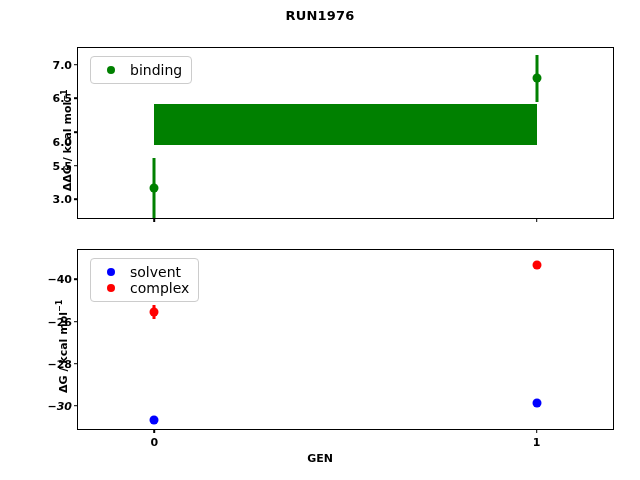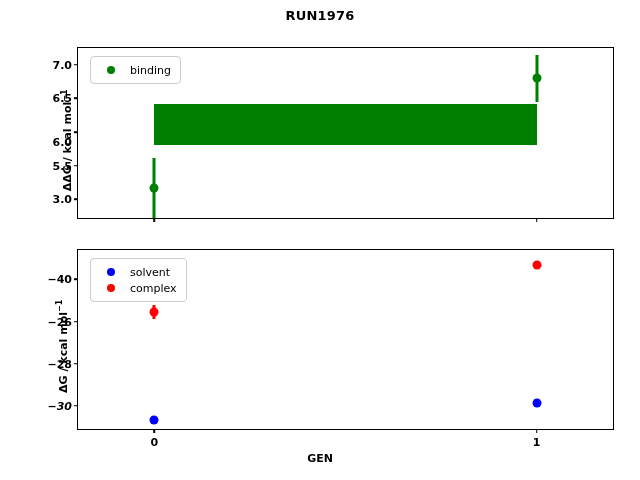--- a/index.html
+++ b/index.html
@@ -42,21 +42,21 @@
   
   .legend{position:absolute;background:#fff;border:1px solid #cccccc;border-radius:4px;
           padding:5px 9px 5px 7px;font-size:11px;color:#000;box-shadow:0 0 0 0 #fff;}
   #legend-top{left:12px;top:8px;}
   #legend-bottom{left:12px;top:8px;}
   .legend-row{display:flex;align-items:center;height:16px;white-space:nowrap;}
   .legend-sym{width:26px;display:flex;align-items:center;justify-content:center;
               margin-right:6px;flex:none;}
   .lg-dot{width:8px;height:8px;border-radius:50%;display:block;}
   .lg-dash{width:24px;height:0;border-top:2px dotted #008000;display:block;}
-  .legend-txt{font-size:11px;color:#000;}
+  .legend-txt{font-size:14px;color:#000;}
   sup{font-size:8px;vertical-align:super;}
 </style>
 </head>
 <body>
 
 <div id="figure">
 
   <div class="fig-title">RUN1976</div>
 
   <div class="ylabel" id="ylabel-top">

